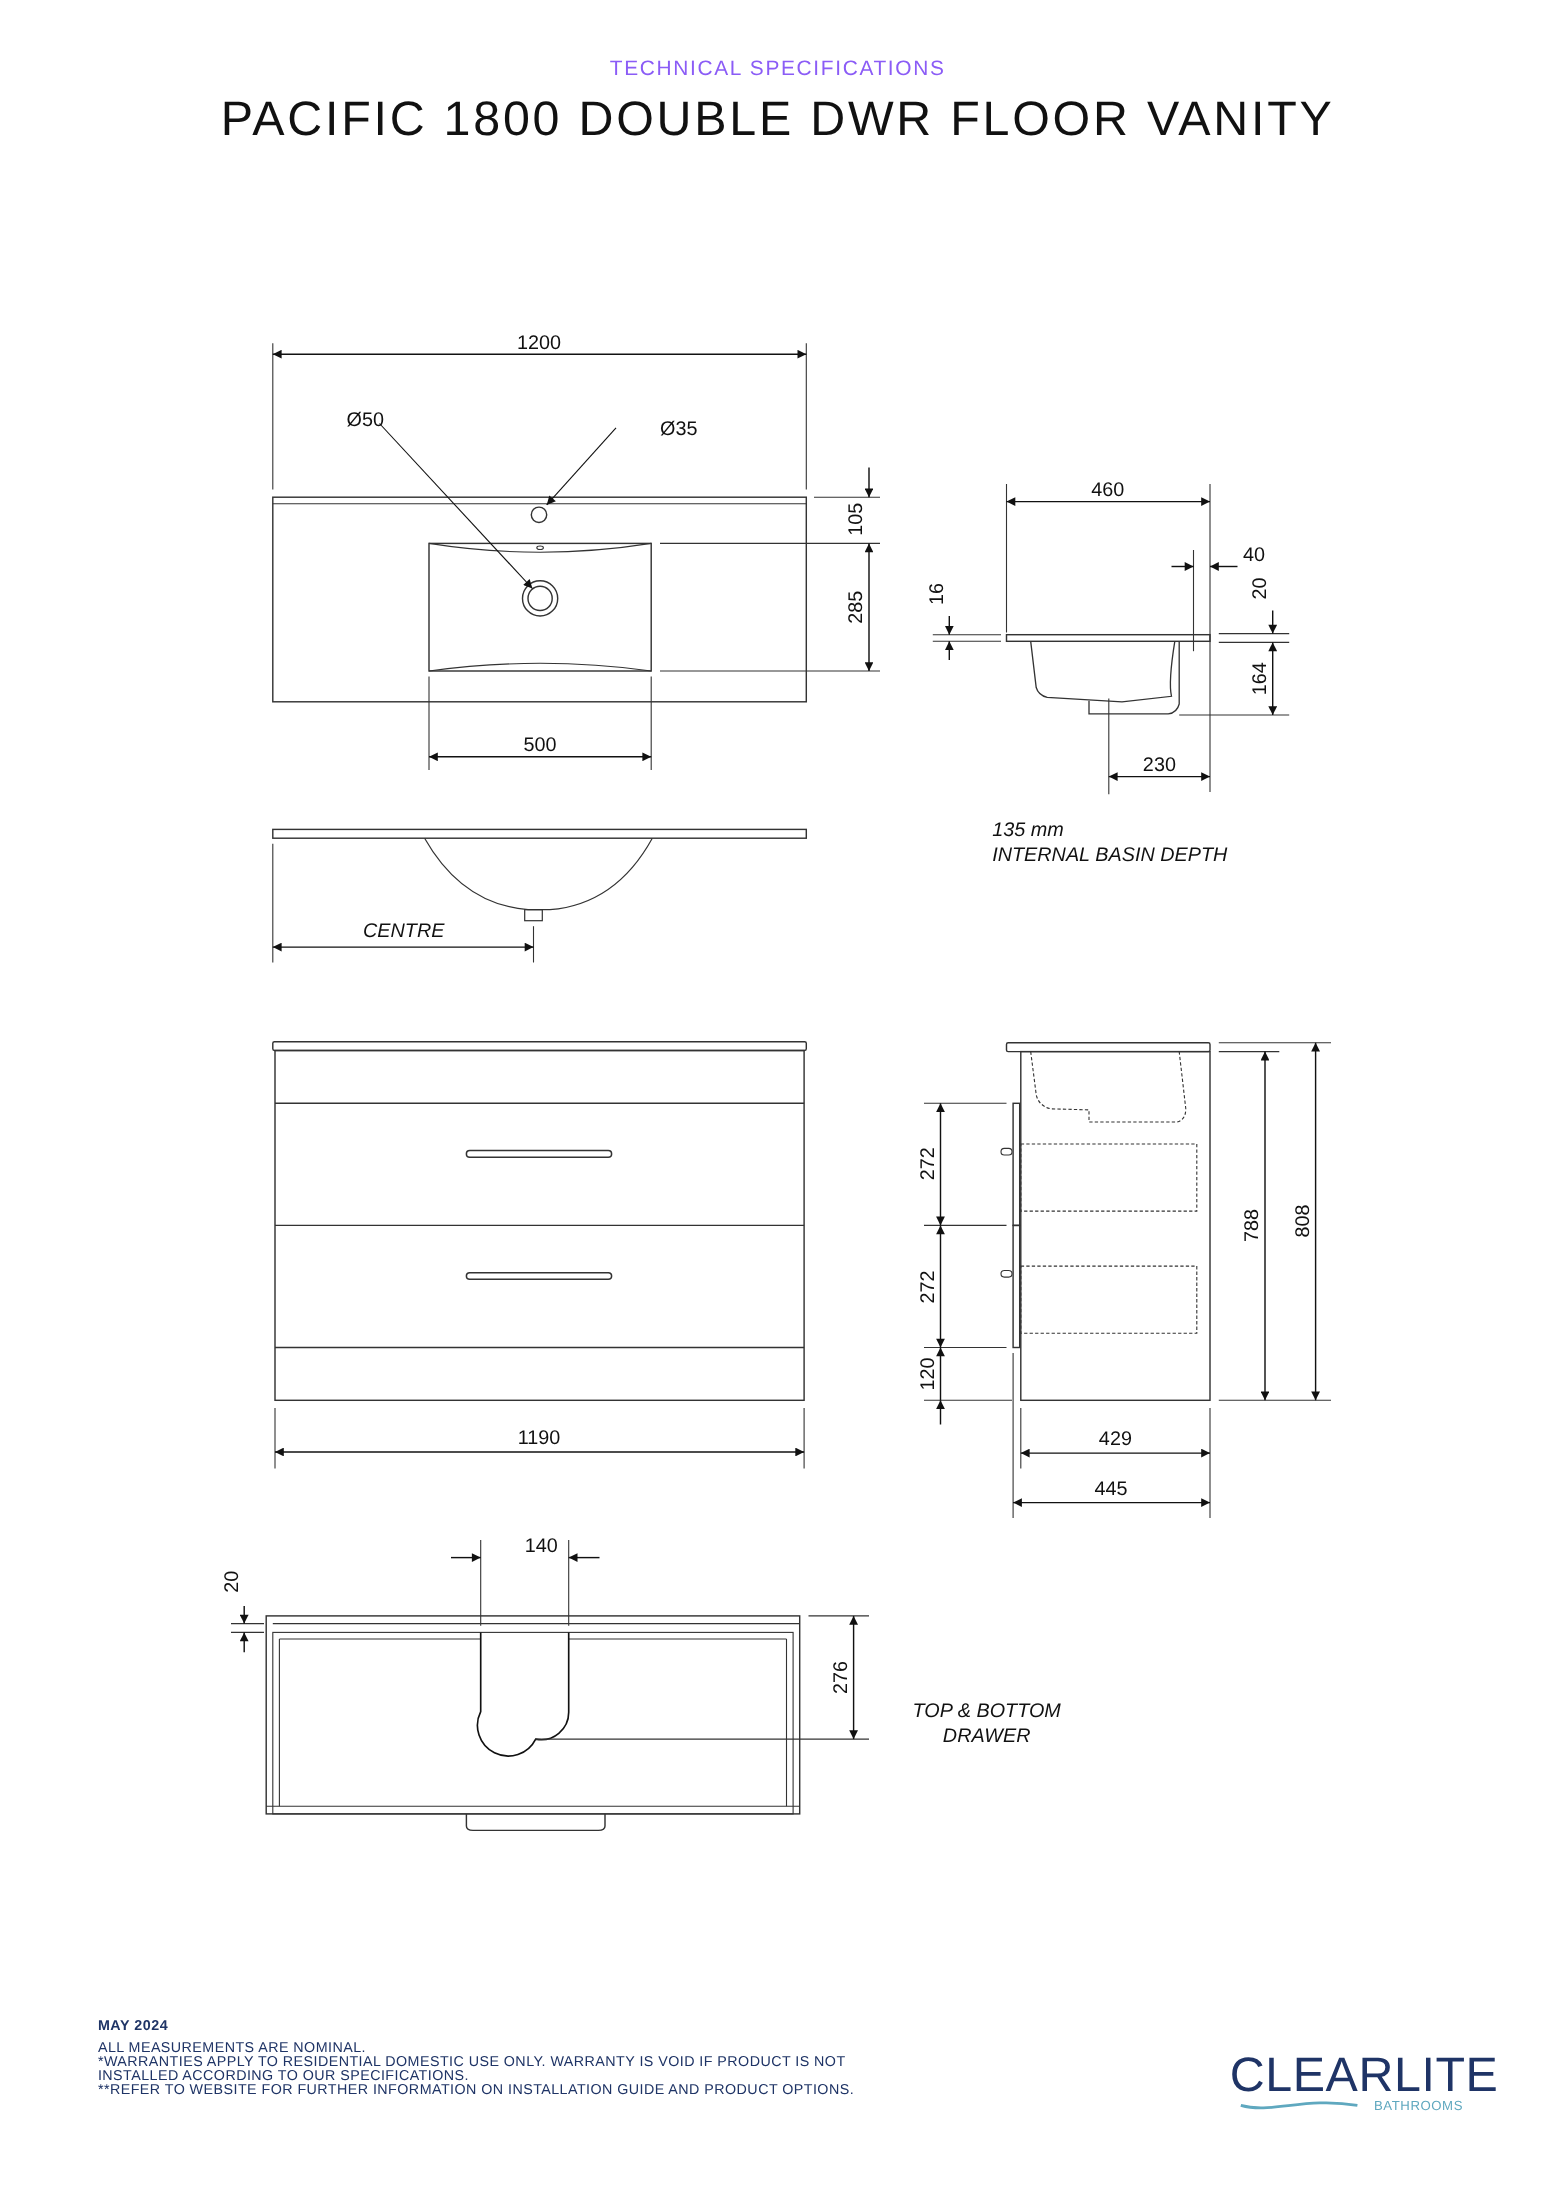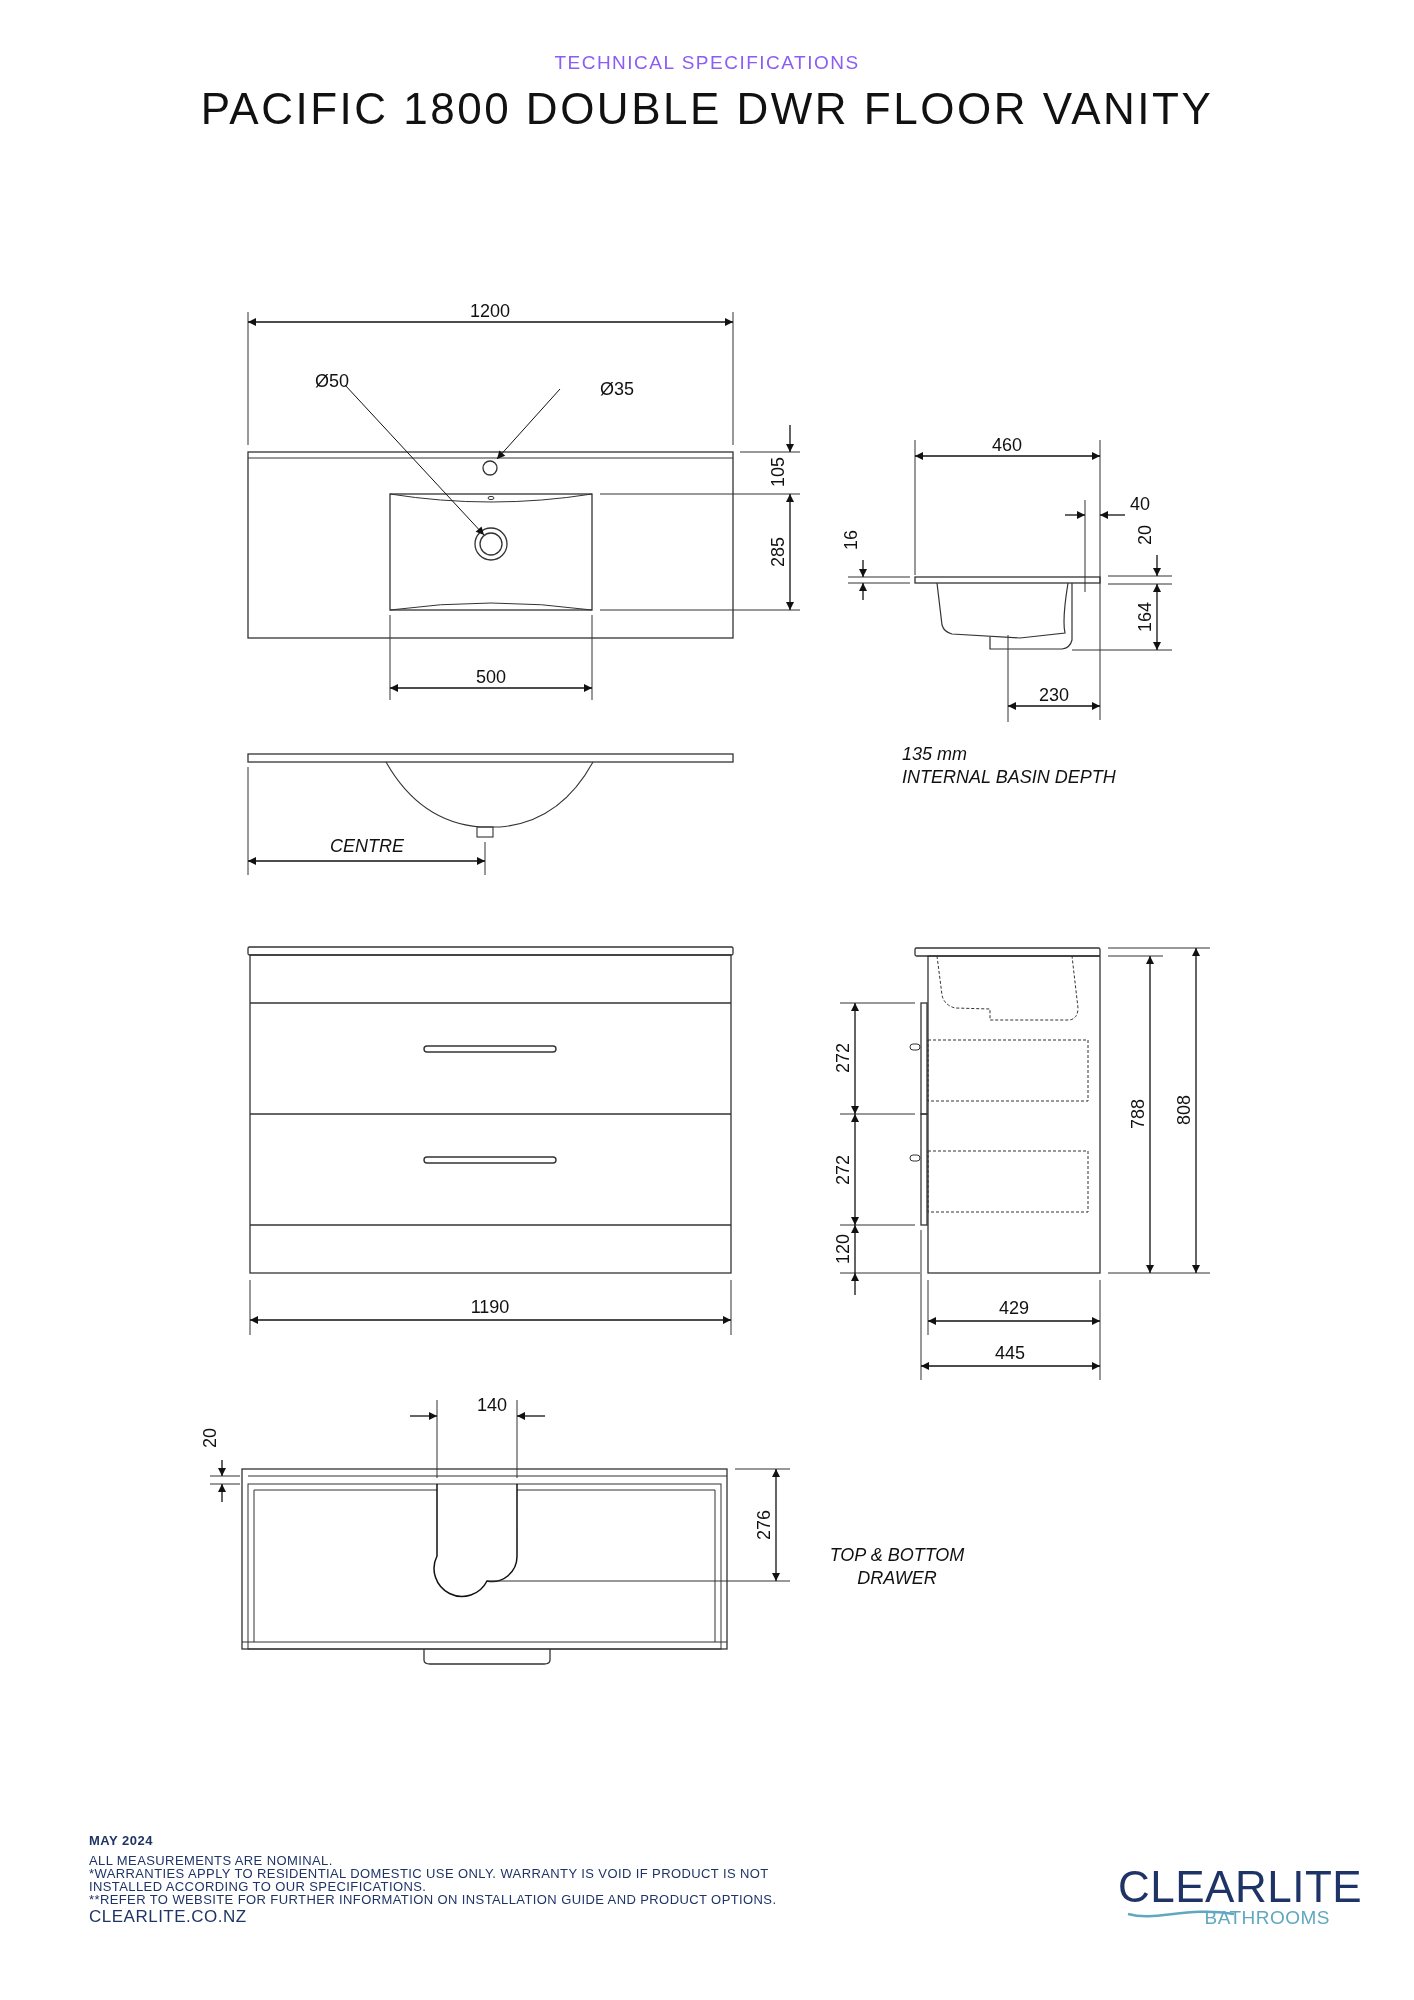--- a/index.html
+++ b/index.html
@@ -9,21 +9,21 @@
     svg.drawing { position: absolute; left: 0; top: 0; }
     svg text { font-family: "Liberation Sans", sans-serif; fill: #111; }
     .dim { font-size: 18px; }
     .note { font-size: 18px; font-style: italic; }
     .footer { position: absolute; left: 89px; top: 1833px; color: #1f3466; }
     .footer .date { font-weight: bold; font-size: 13px; letter-spacing: 0.5px; margin-bottom: 6px; }
     .footer .line { font-size: 13px; line-height: 13px; letter-spacing: 0.4px; }
     .footer .web { font-size: 17px; line-height: 20px; letter-spacing: 0.5px; margin-top: 1px; }
     .logo { position: absolute; left: 1118px; top: 1862px; width: 220px; height: 70px; }
     .logo .brand { position: absolute; left: 0; top: 0; font-size: 44px; color: #1f3466; letter-spacing: 0.5px; }
-    .logo .sub { position: absolute; right: 8px; top: 45px; font-size: 19px; color: #5fa8bf; letter-spacing: 0.5px; }
+    .logo .sub { position: absolute; right: 8px; top: 45px; font-size: 12px; color: #5fa8bf; letter-spacing: 0.5px; }
     .logo svg { position: absolute; left: 8px; top: 44px; }
   </style>
 </head>
 <body>
 
 <div class="subtitle">TECHNICAL SPECIFICATIONS</div>
 <div class="title">PACIFIC 1800 DOUBLE DWR FLOOR VANITY</div>
 
 <svg class="drawing" width="1414" height="2000" viewBox="0 0 1414 2000" xmlns="http://www.w3.org/2000/svg">
   <defs>
@@ -207,21 +207,20 @@
   <text class="note" x="897" y="1561" text-anchor="middle">TOP &amp; BOTTOM</text>
   <text class="note" x="897" y="1584" text-anchor="middle">DRAWER</text>
 </svg>
 
 <div class="footer">
   <div class="date">MAY 2024</div>
   <div class="line">ALL MEASUREMENTS ARE NOMINAL.</div>
   <div class="line">*WARRANTIES APPLY TO RESIDENTIAL DOMESTIC USE ONLY. WARRANTY IS VOID IF PRODUCT IS NOT</div>
   <div class="line">INSTALLED ACCORDING TO OUR SPECIFICATIONS.</div>
   <div class="line">**REFER TO WEBSITE FOR FURTHER INFORMATION ON INSTALLATION GUIDE AND PRODUCT OPTIONS.</div>
-  <div class="web">CLEARLITE.CO.NZ</div>
 </div>
 
 <div class="logo">
   <div class="brand">CLEARLITE</div>
   <svg width="110" height="14" viewBox="0 0 110 14">
     <path d="M2,8 C30,16 60,0 108,8" stroke="#5fa8bf" stroke-width="2.5" fill="none"></path>
   </svg>
   <div class="sub">BATHROOMS</div>
 </div>
 

